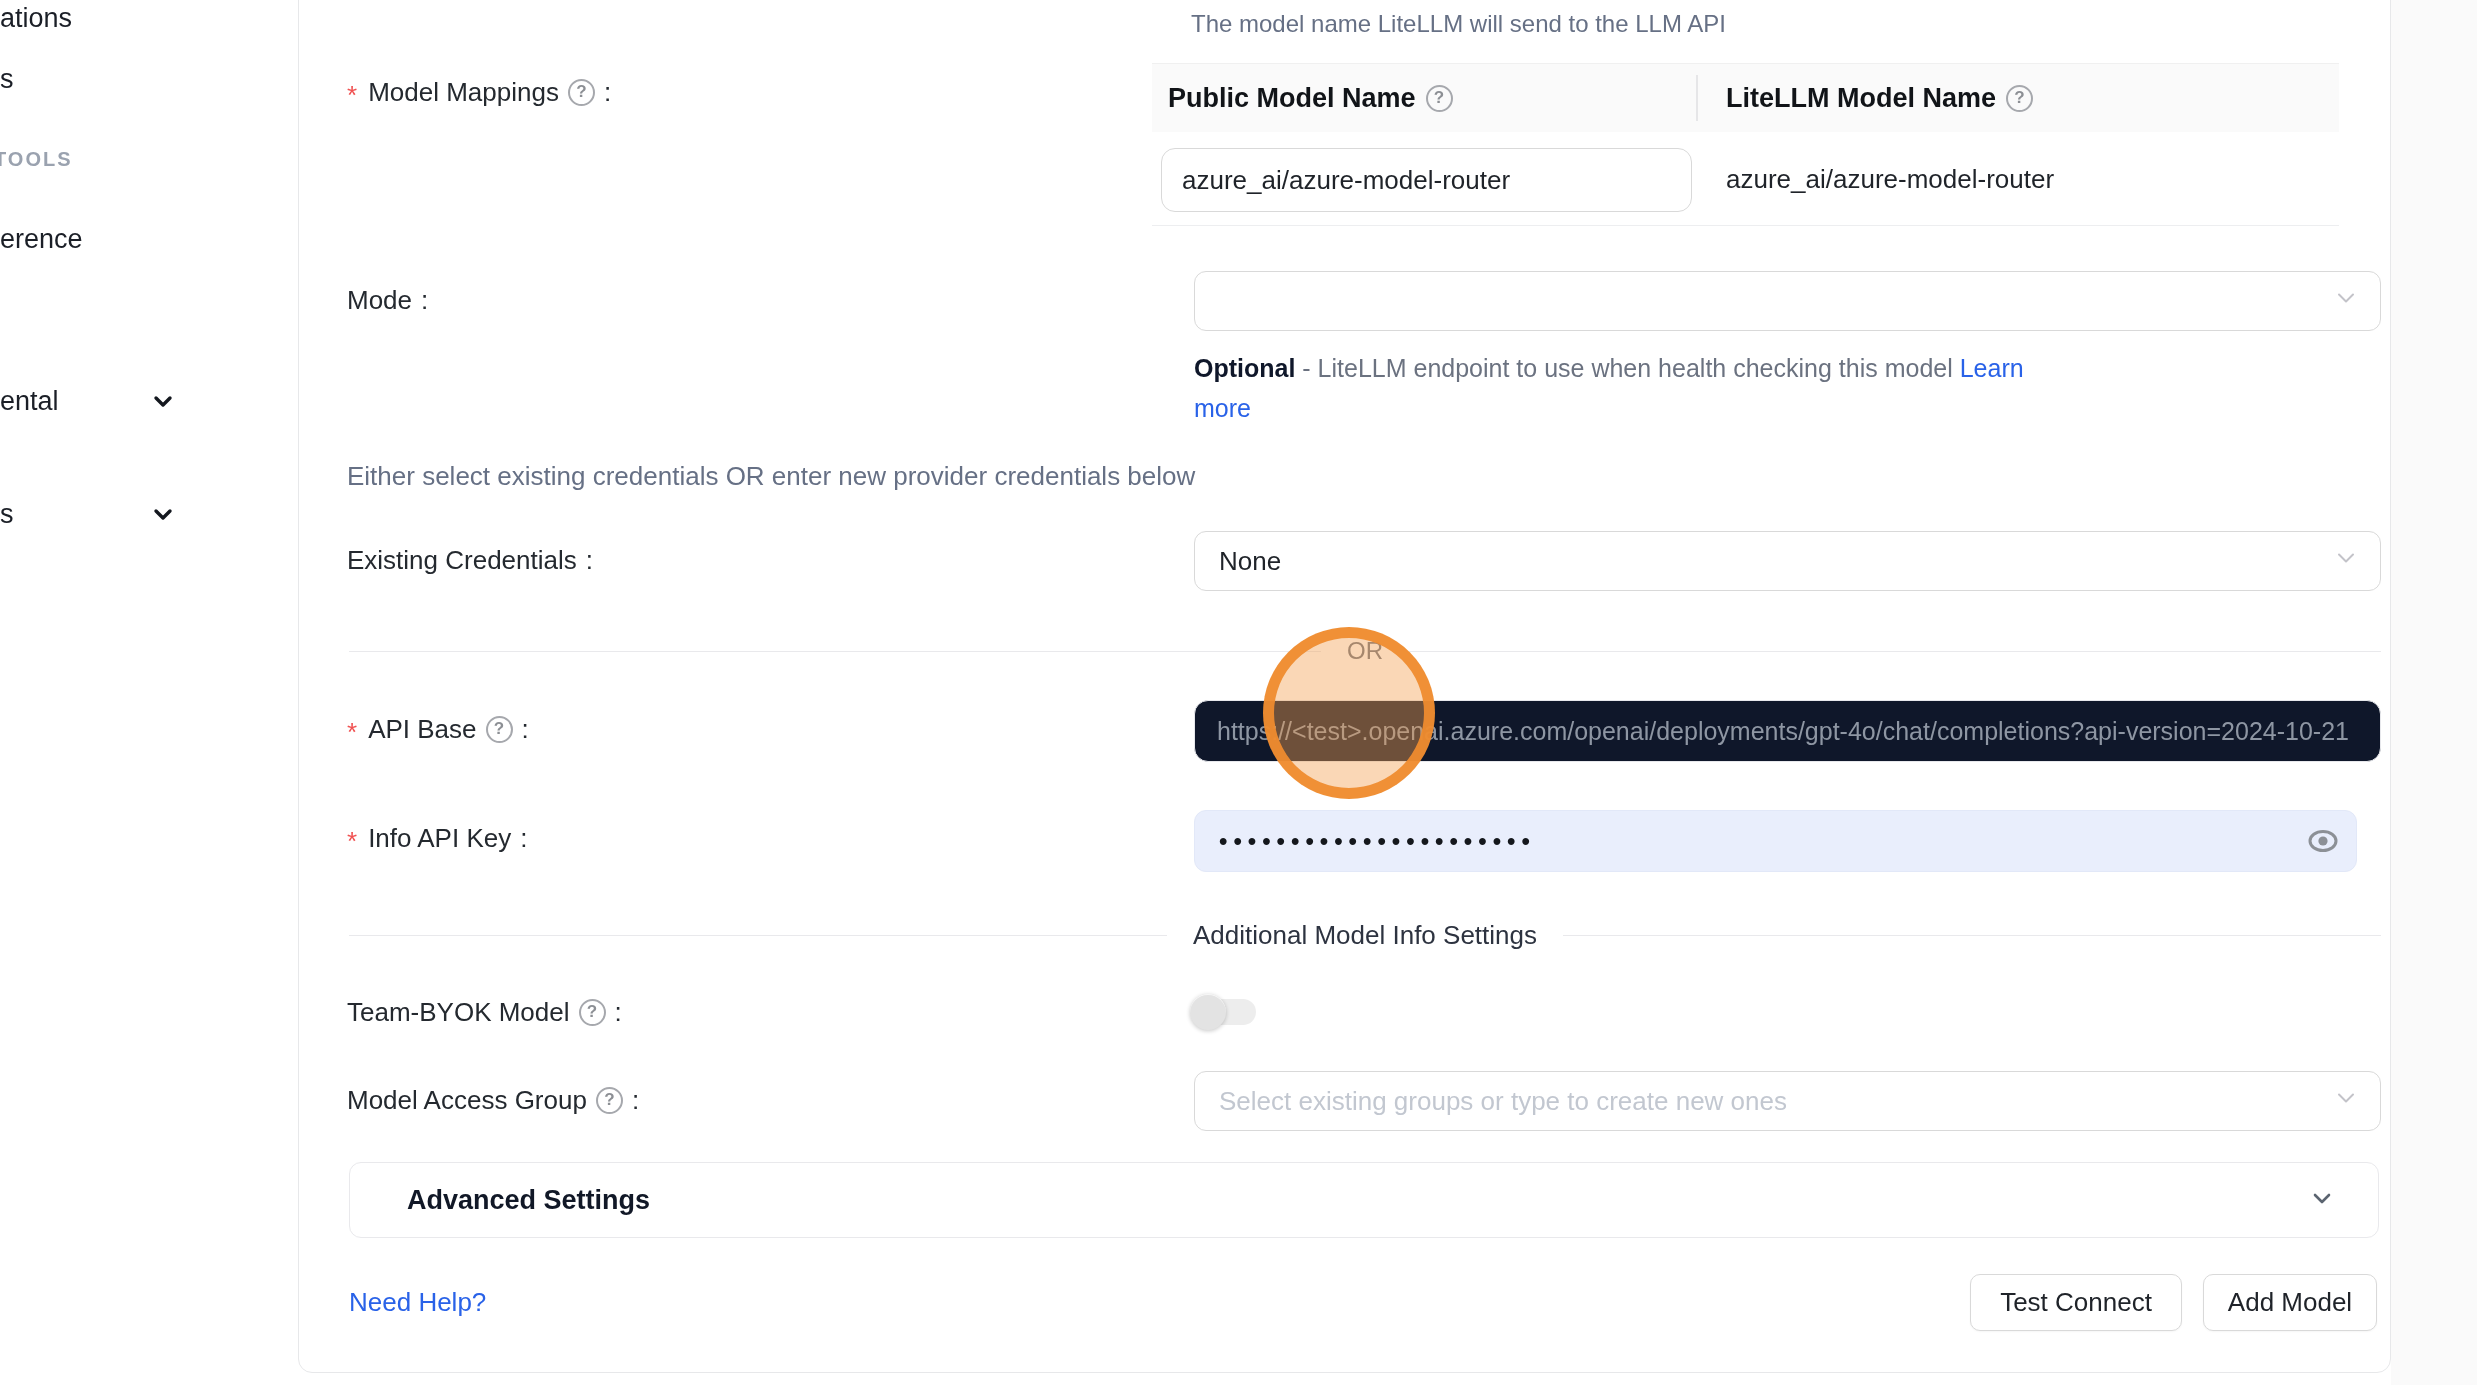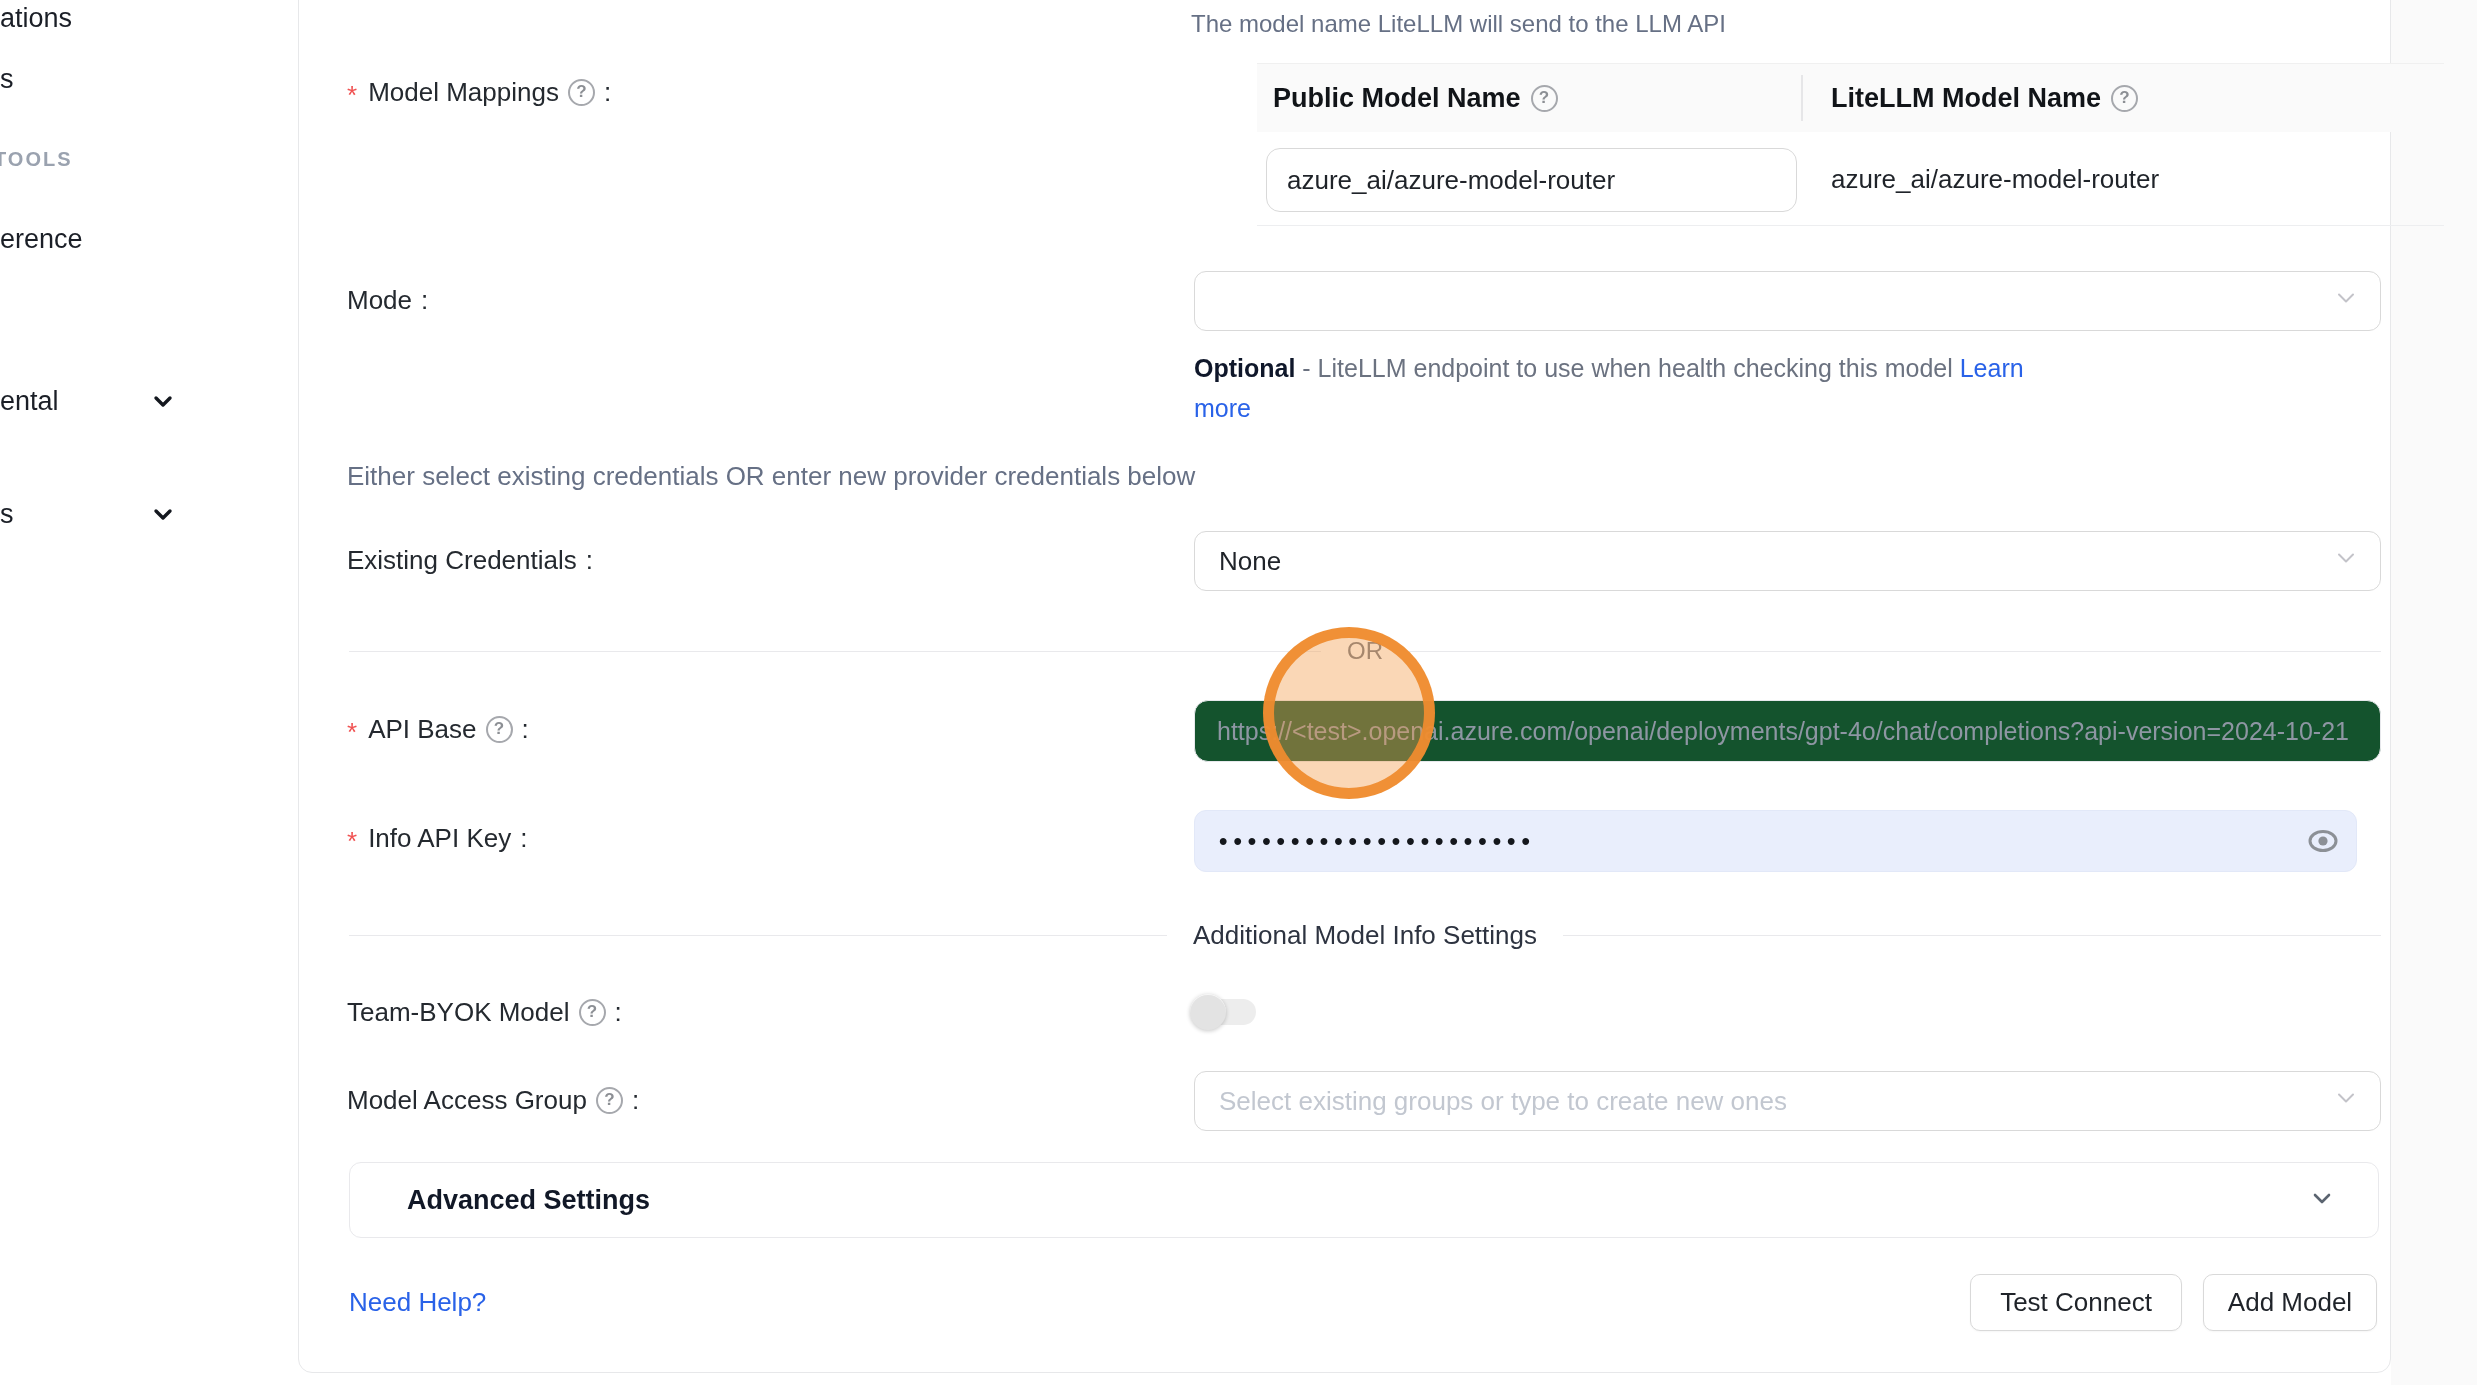--- a/index.html
+++ b/index.html
@@ -26,21 +26,21 @@
   .helper-top { left:1191px; top:10px; font-size:24px; color:#667085; }
 
   .lbl { display:flex; align-items:center; gap:9px; font-size:26px; color:#24292f; height:40px; }
   .req { color:#f05252; font-size:26px; margin-right:2px; margin-top:6px; }
   .qicon { display:inline-flex; width:27px; height:27px; border:2px solid #a6a8ad; border-radius:50%;
     color:#8c8f94; font-size:17px; align-items:center; justify-content:center; font-weight:bold; }
   .qicon::before { content:"?"; }
   .colon::before { content:":"; }
 
   
-  .mm-table { left:1257px; top:63px; width:1187px; }
+  .mm-table { left:1152px; top:63px; width:1187px; }
   .mm-head { display:flex; height:69px; background:#fafafa; border-top:1px solid #f0f0f0;
     align-items:center; }
   .mm-col1 { width:546px; padding-left:16px; border-right:2px solid #e6e6e8; height:46px;
     display:flex; align-items:center; gap:10px; }
   .mm-col2 { padding-left:28px; display:flex; align-items:center; gap:10px; }
   .mm-head .h { font-size:27px; font-weight:bold; color:#111418; }
   .mm-row { position:relative; height:94px; border-bottom:1px solid #edeef0; }
   .mm-input { position:absolute; left:9px; top:16px; width:531px; height:64px;
     border:1.5px solid #d9d9d9; border-radius:14px; padding:0 20px; font-size:26px; color:#1f2329;
     font-family:"Liberation Sans", sans-serif; background:#fff; outline:none; }
@@ -62,21 +62,21 @@
   .note { left:347px; top:461px; font-size:26px; color:#667085; }
 
   
   .tdivider { display:flex; align-items:center; gap:26px; }
   .tdivider .line { flex:1; height:1px; background:#e9e9ec; }
   .or-text { font-size:24px; color:#6f7682; }
   .info-text { font-size:26px; color:#2d3340; }
 
   
   .api-input { position:absolute; left:1194px; top:700px; width:1187px; height:62px;
-    background:#14532d; border:1px solid #e7e8ec; border-radius:14px; padding:0 22px;
+    background:#0f172a; border:1px solid #e7e8ec; border-radius:14px; padding:0 22px;
     font-size:25px; color:#8e96a3; font-family:"Liberation Sans", sans-serif; outline:none; }
   .api-input::placeholder { color:#8e96a3; opacity:1; }
   .key-wrap { left:1194px; top:810px; width:1163px; height:62px; }
   .key-input { width:100%; height:100%; background:#e9eefc; border:1px solid #e2e8f8;
     border-radius:12px; padding:0 70px 0 24px; font-size:24px; letter-spacing:6px; color:#14171c;
     font-family:"Liberation Sans", sans-serif; outline:none; font-weight:bold; }
   .eye { position:absolute; right:18px; top:15px; width:32px; height:32px; cursor:pointer; }
 
   
   .switch { left:1190px; top:994px; width:70px; height:36px; cursor:pointer; }

